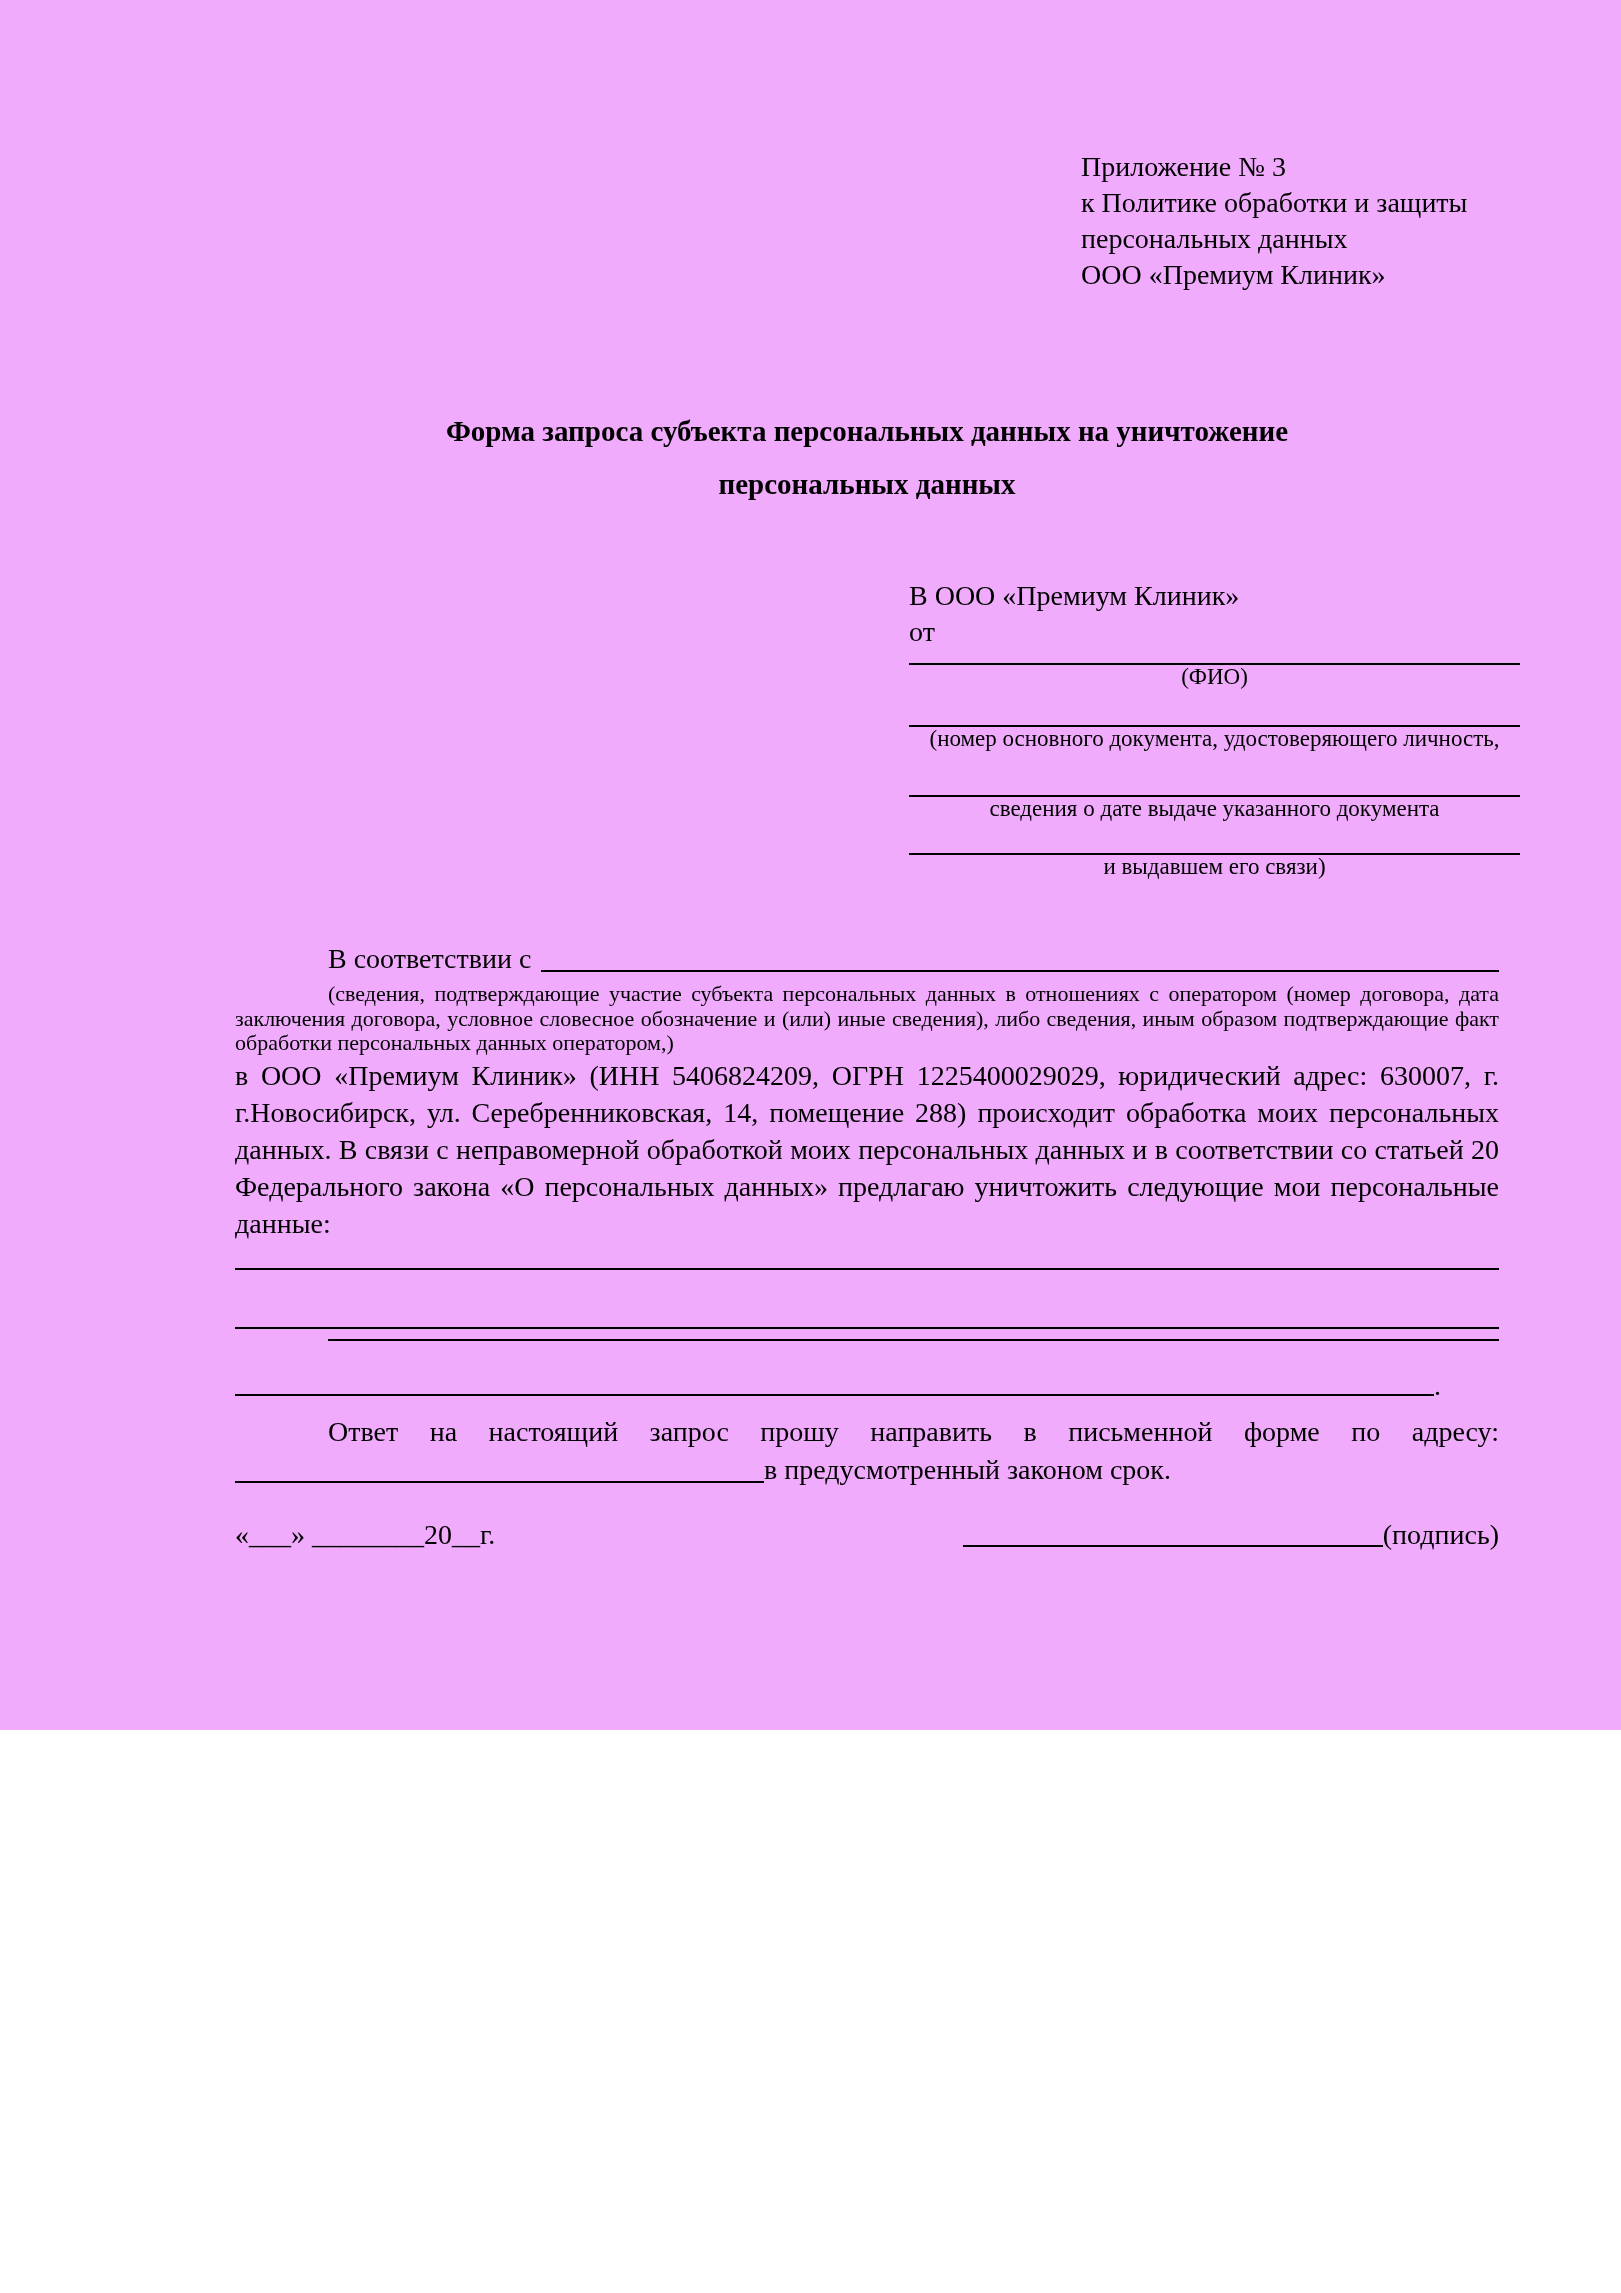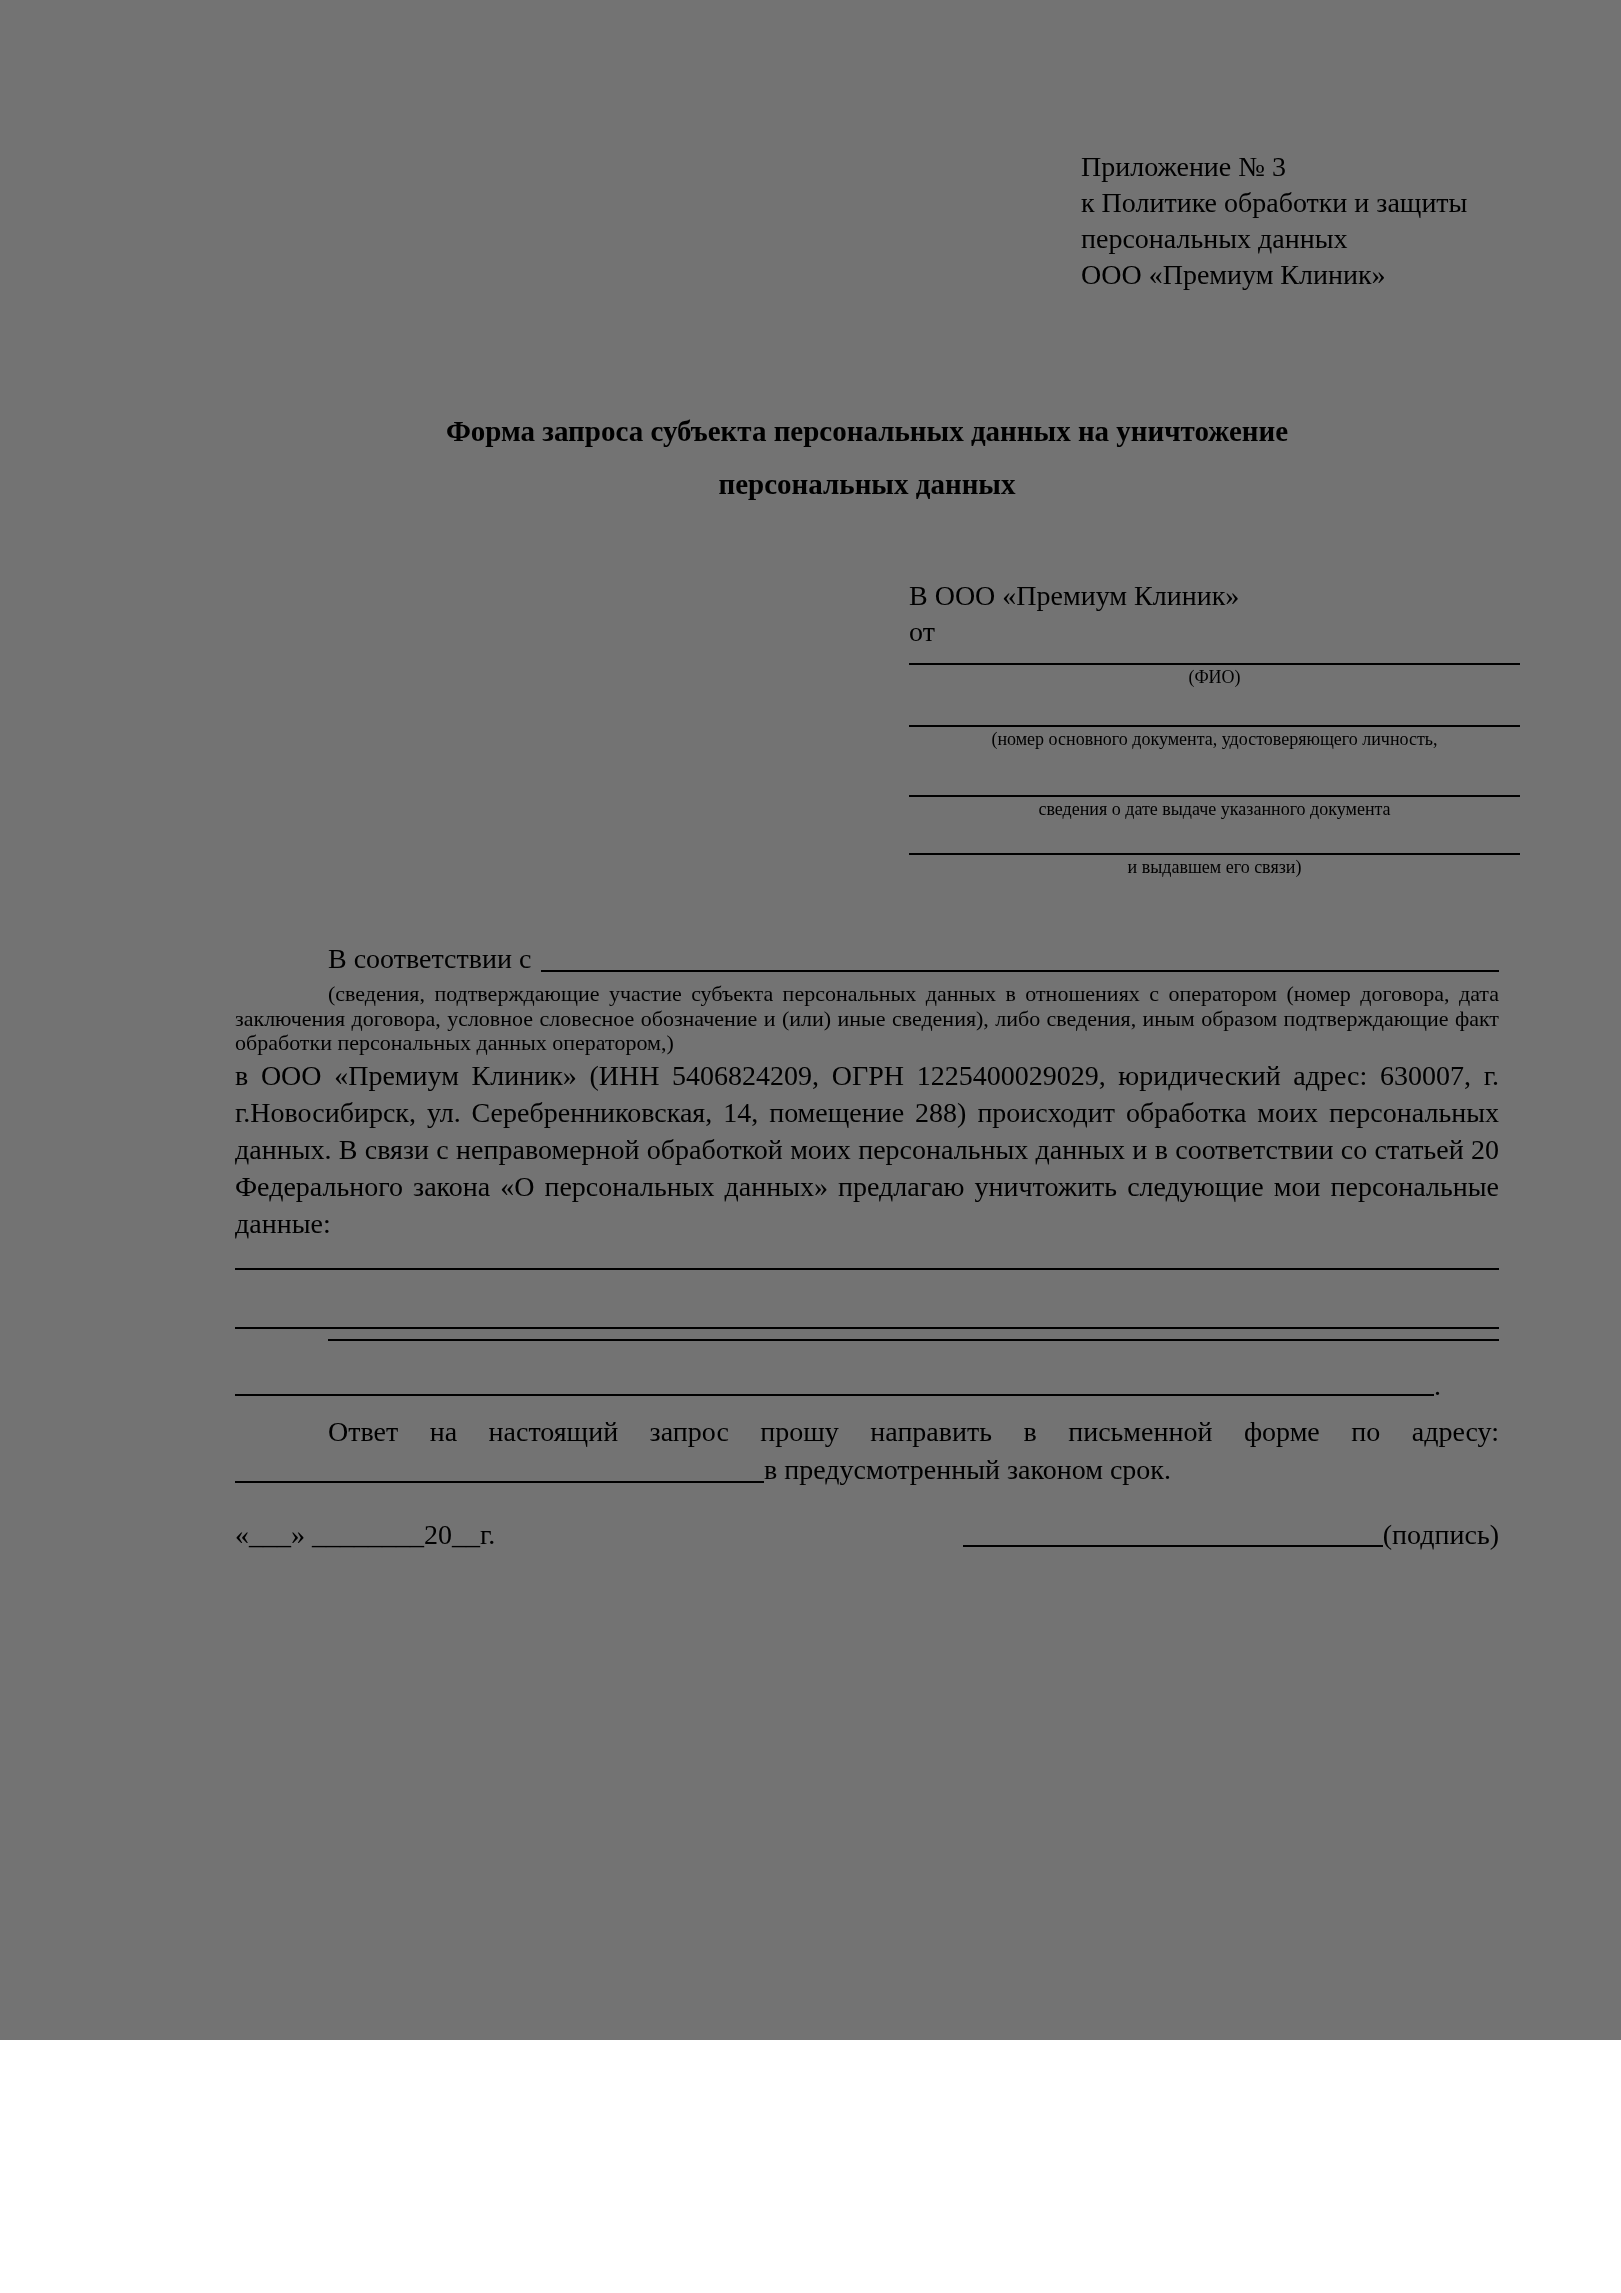--- a/index.html
+++ b/index.html
@@ -1,37 +1,37 @@
 <!DOCTYPE html>
 <html><head>
 <meta charset="utf-8">
 <style>
   html,body{margin:0;padding:0;background:#ffffff;}
   .page{
     position:relative;
-    width:1621px;height:2040px;
-    background:#737373;color:#000000;
+    width:1621px;height:1730px;
+    background:#f0abfc;color:#000000;
     font-family:"Liberation Serif","DejaVu Serif",serif;
     font-size:28px;line-height:36px;
     overflow:hidden;
   }
   .abs{position:absolute;}
   .header-block{left:1081px;top:149px;}
   .title-block{
     left:235px;width:1264px;top:405px;
     text-align:center;font-weight:bold;font-size:29px;line-height:53px;
   }
   .addressee{left:889px;top:578px;width:611px;margin-left:20px;}
   .fill-line{border-bottom:2.9px solid #000;}
   .addressee .l1{height:12.7px;}
   .addressee .l2{height:36px;}
   .addressee .l3{height:43px;}
   .addressee .l4{height:32px;}
   .caption{
-    font-size:18px;line-height:24.5px;text-align:center;white-space:nowrap;
+    font-size:23px;line-height:24.5px;text-align:center;white-space:nowrap;
   }
   .accordance-row{
     left:235px;width:1264px;top:941px;
     display:flex;align-items:flex-end;
   }
   .indent{width:93px;flex:none;}
   .nowrap{white-space:nowrap;}
   .grow-line{flex:1;border-bottom:2.9px solid #000;margin-bottom:4.9px;height:0;}
   .fine-print{
     left:235px;width:1264px;top:982px;

